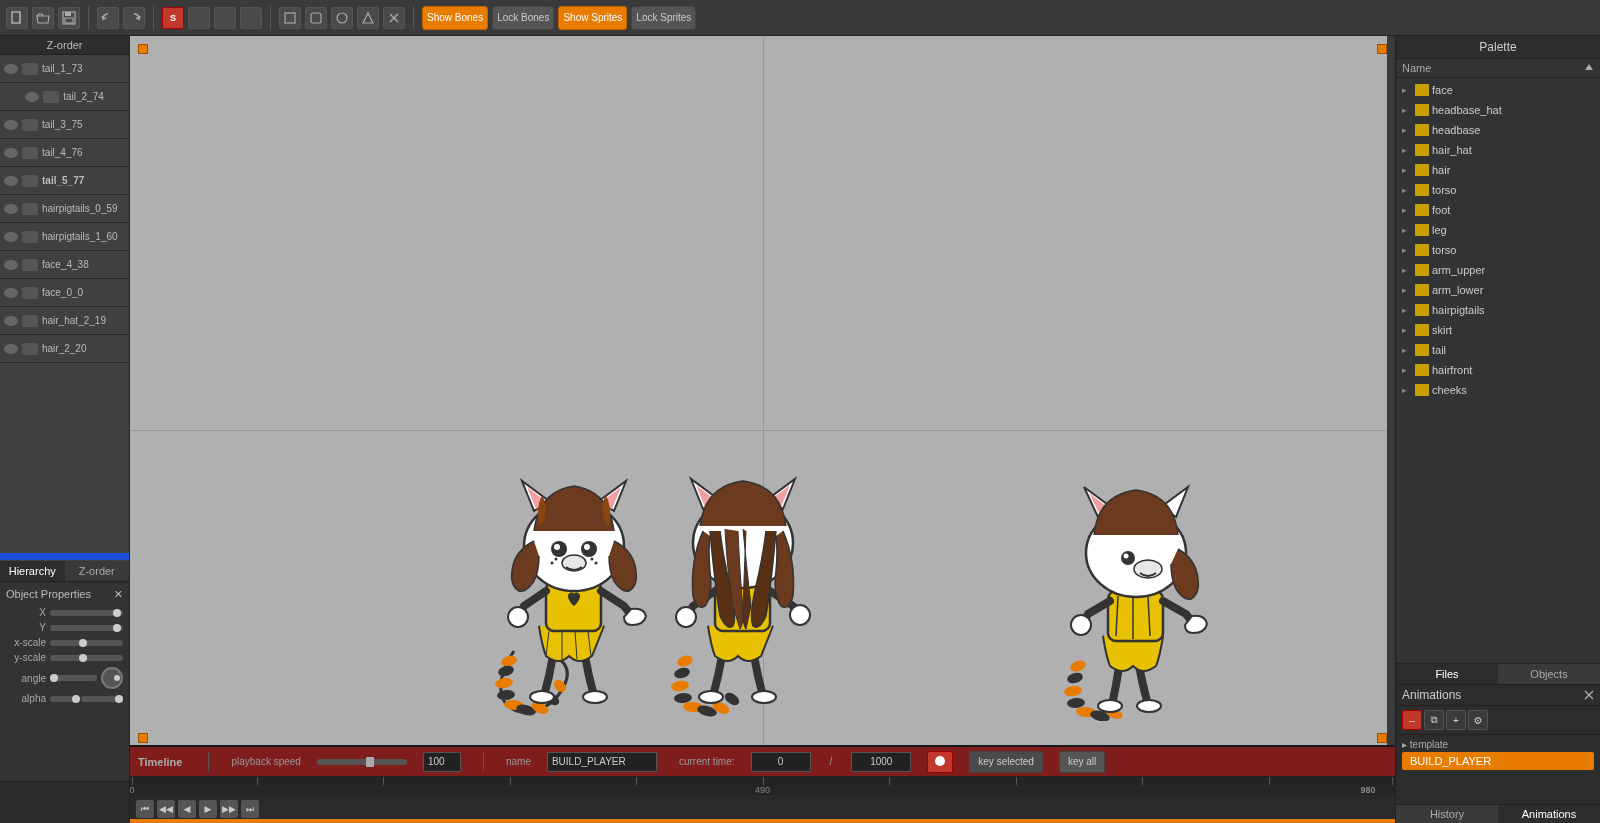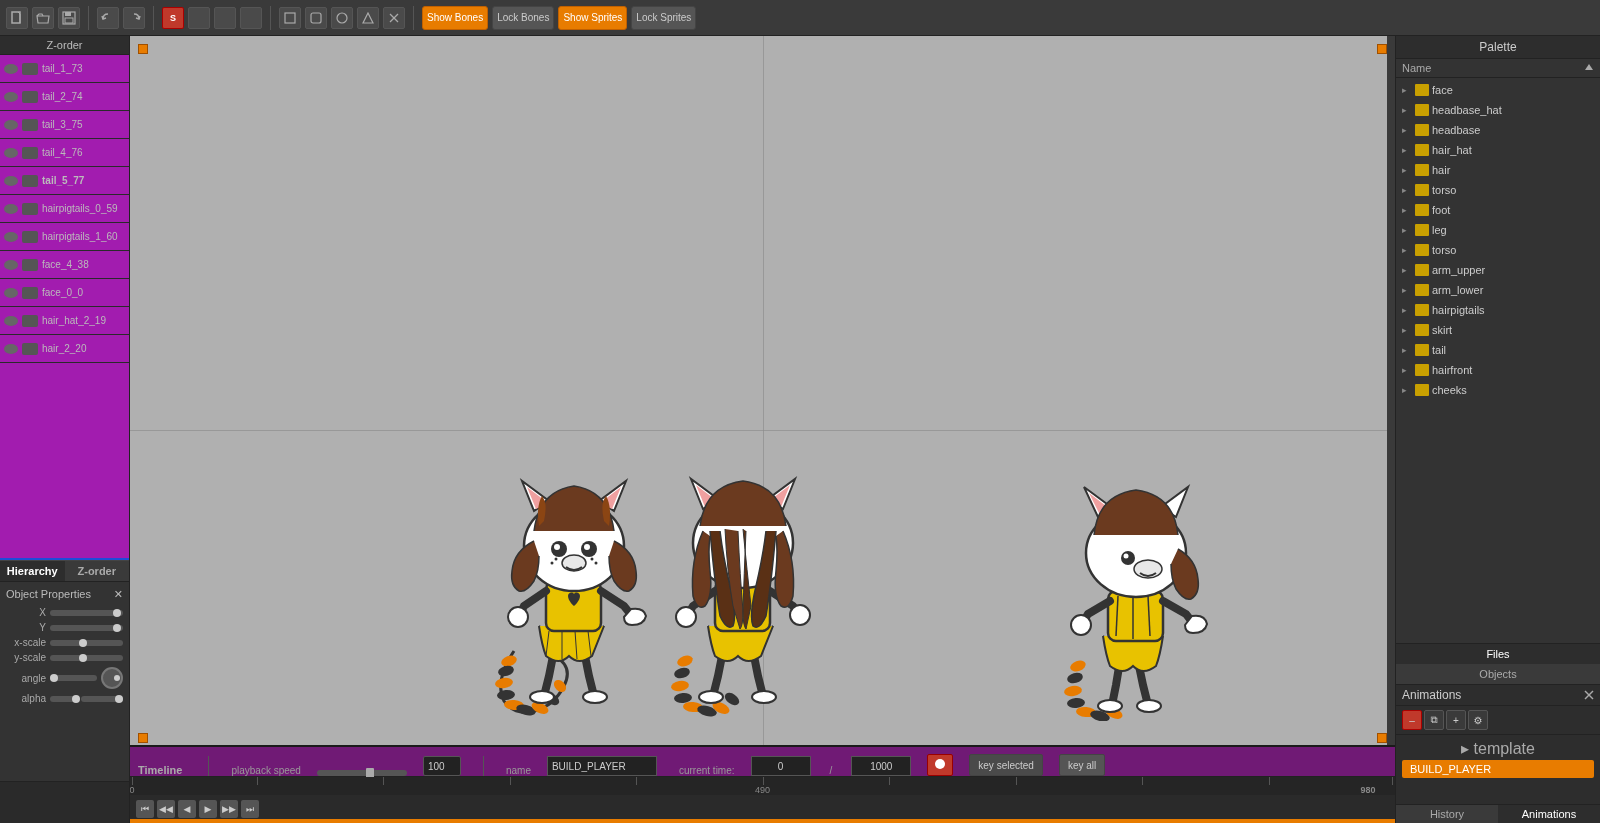--- a/index.html
+++ b/index.html
@@ -43,21 +43,21 @@
 
     
     #main {
       display: flex;
       height: calc(823px - 36px);
     }
 
     
     #left-panel {
       width: 130px;
-      background: #a21caf;
+      background: #404040;
       border-right: 1px solid #222;
       display: flex;
       flex-direction: column;
       flex-shrink: 0;
     }
     #zorder-header {
       background: #2d2d2d;
       padding: 3px 6px;
       font-size: 11px;
       color: #bbb;
@@ -77,22 +77,21 @@
       border-bottom: 1px solid #2a2a2a;
       cursor: pointer;
       gap: 4px;
     }
     .z-eye { width: 14px; height: 10px; background: #666; border-radius: 50%; flex-shrink: 0; }
     .z-icon { width: 16px; height: 12px; background: #555; border-radius: 2px; flex-shrink: 0; }
     .z-label { font-size: 10px; color: #bbb; }
 
     #left-tabs {
       display: flex;
-      border-top: 2px solid #1d4ed8;
-      font-weight: bold;
+      border-top: 7px solid #1d4ed8;
     }
     .left-tab {
       flex: 1;
       text-align: center;
       padding: 4px;
       background: #3a3a3a;
       cursor: pointer;
       font-size: 11px;
       color: #aaa;
       border-top: 1px solid #444;
@@ -197,21 +196,20 @@
       cursor: pointer;
       gap: 3px;
     }
     .tree-expand { width: 10px; font-size: 9px; color: #888; }
     .tree-folder { width: 14px; height: 12px; background: #c8a000; border-radius: 1px; flex-shrink: 0; }
     .tree-label { font-size: 11px; color: #ccc; }
 
     #right-tabs {
       display: flex;
       border-top: 1px solid #222;
-      flex-direction: column;
     }
     .right-tab {
       flex: 1;
       text-align: center;
       padding: 4px;
       background: #3a3a3a;
       cursor: pointer;
       font-size: 11px;
       color: #aaa;
     }
@@ -231,21 +229,21 @@
     }
     #anim-toolbar {
       display: flex;
       gap: 2px;
       padding: 4px 6px;
       border-bottom: 1px solid #222;
     }
     .anim-tb-btn { width: 20px; height: 20px; background: #3a3a3a; border: 1px solid #555; color: #ccc; cursor: pointer; display: flex; align-items: center; justify-content: center; font-size: 10px; border-radius: 2px; }
     .anim-tb-btn.red-btn { background: #c0392b; border-color: #a00; }
     #anim-list { padding: 2px 6px; }
-    .anim-group { font-size: 16px; color: #aaa; padding: 2px 0; text-align: center; }
+    .anim-group { font-size: 10px; color: #aaa; padding: 2px 0; }
     .anim-item {
       padding: 3px 8px;
       font-size: 11px;
       cursor: pointer;
       border-radius: 2px;
     }
     .anim-item.active { background: #e87c00; color: #fff; }
 
     #history-tabs {
       display: flex;
@@ -308,24 +306,24 @@
       height: 78px;
       background: #2d2d2d;
       border-top: 2px solid #1a1a1a;
       display: flex;
       flex-direction: column;
     }
 
     #tl-top-row {
       height: 30px;
       display: flex;
-      align-items: flex-end;
+      align-items: center;
       padding: 0 8px;
       gap: 16px;
-      background: #701a75;
+      background: #7f1d1d;
       border-bottom: 1px solid #222;
     }
     #tl-ruler-row {
       height: 20px;
       background: #252525;
       position: relative;
       flex: 1;
     }
     #tl-bottom-row {
       height: 28px;
@@ -446,21 +444,21 @@
   <div id="left-panel">
     <div id="zorder-header">Z-order</div>
 
     <div id="zorder-list">
 
     <div class="zorder-item" style="position: relative;">
       <div class="z-eye"></div>
       <div class="z-icon"></div>
       <span class="z-label">tail_1_73</span>
     </div>
-        <div class="zorder-item" style="position: relative;">
+        <div class="zorder-item" style="position: relative; justify-content: center;">
       <div class="z-eye"></div>
       <div class="z-icon"></div>
       <span class="z-label">tail_2_74</span>
     </div>
         <div class="zorder-item" style="position: relative;">
       <div class="z-eye"></div>
       <div class="z-icon"></div>
       <span class="z-label">tail_3_75</span>
     </div>
         <div class="zorder-item" style="position: relative;">

